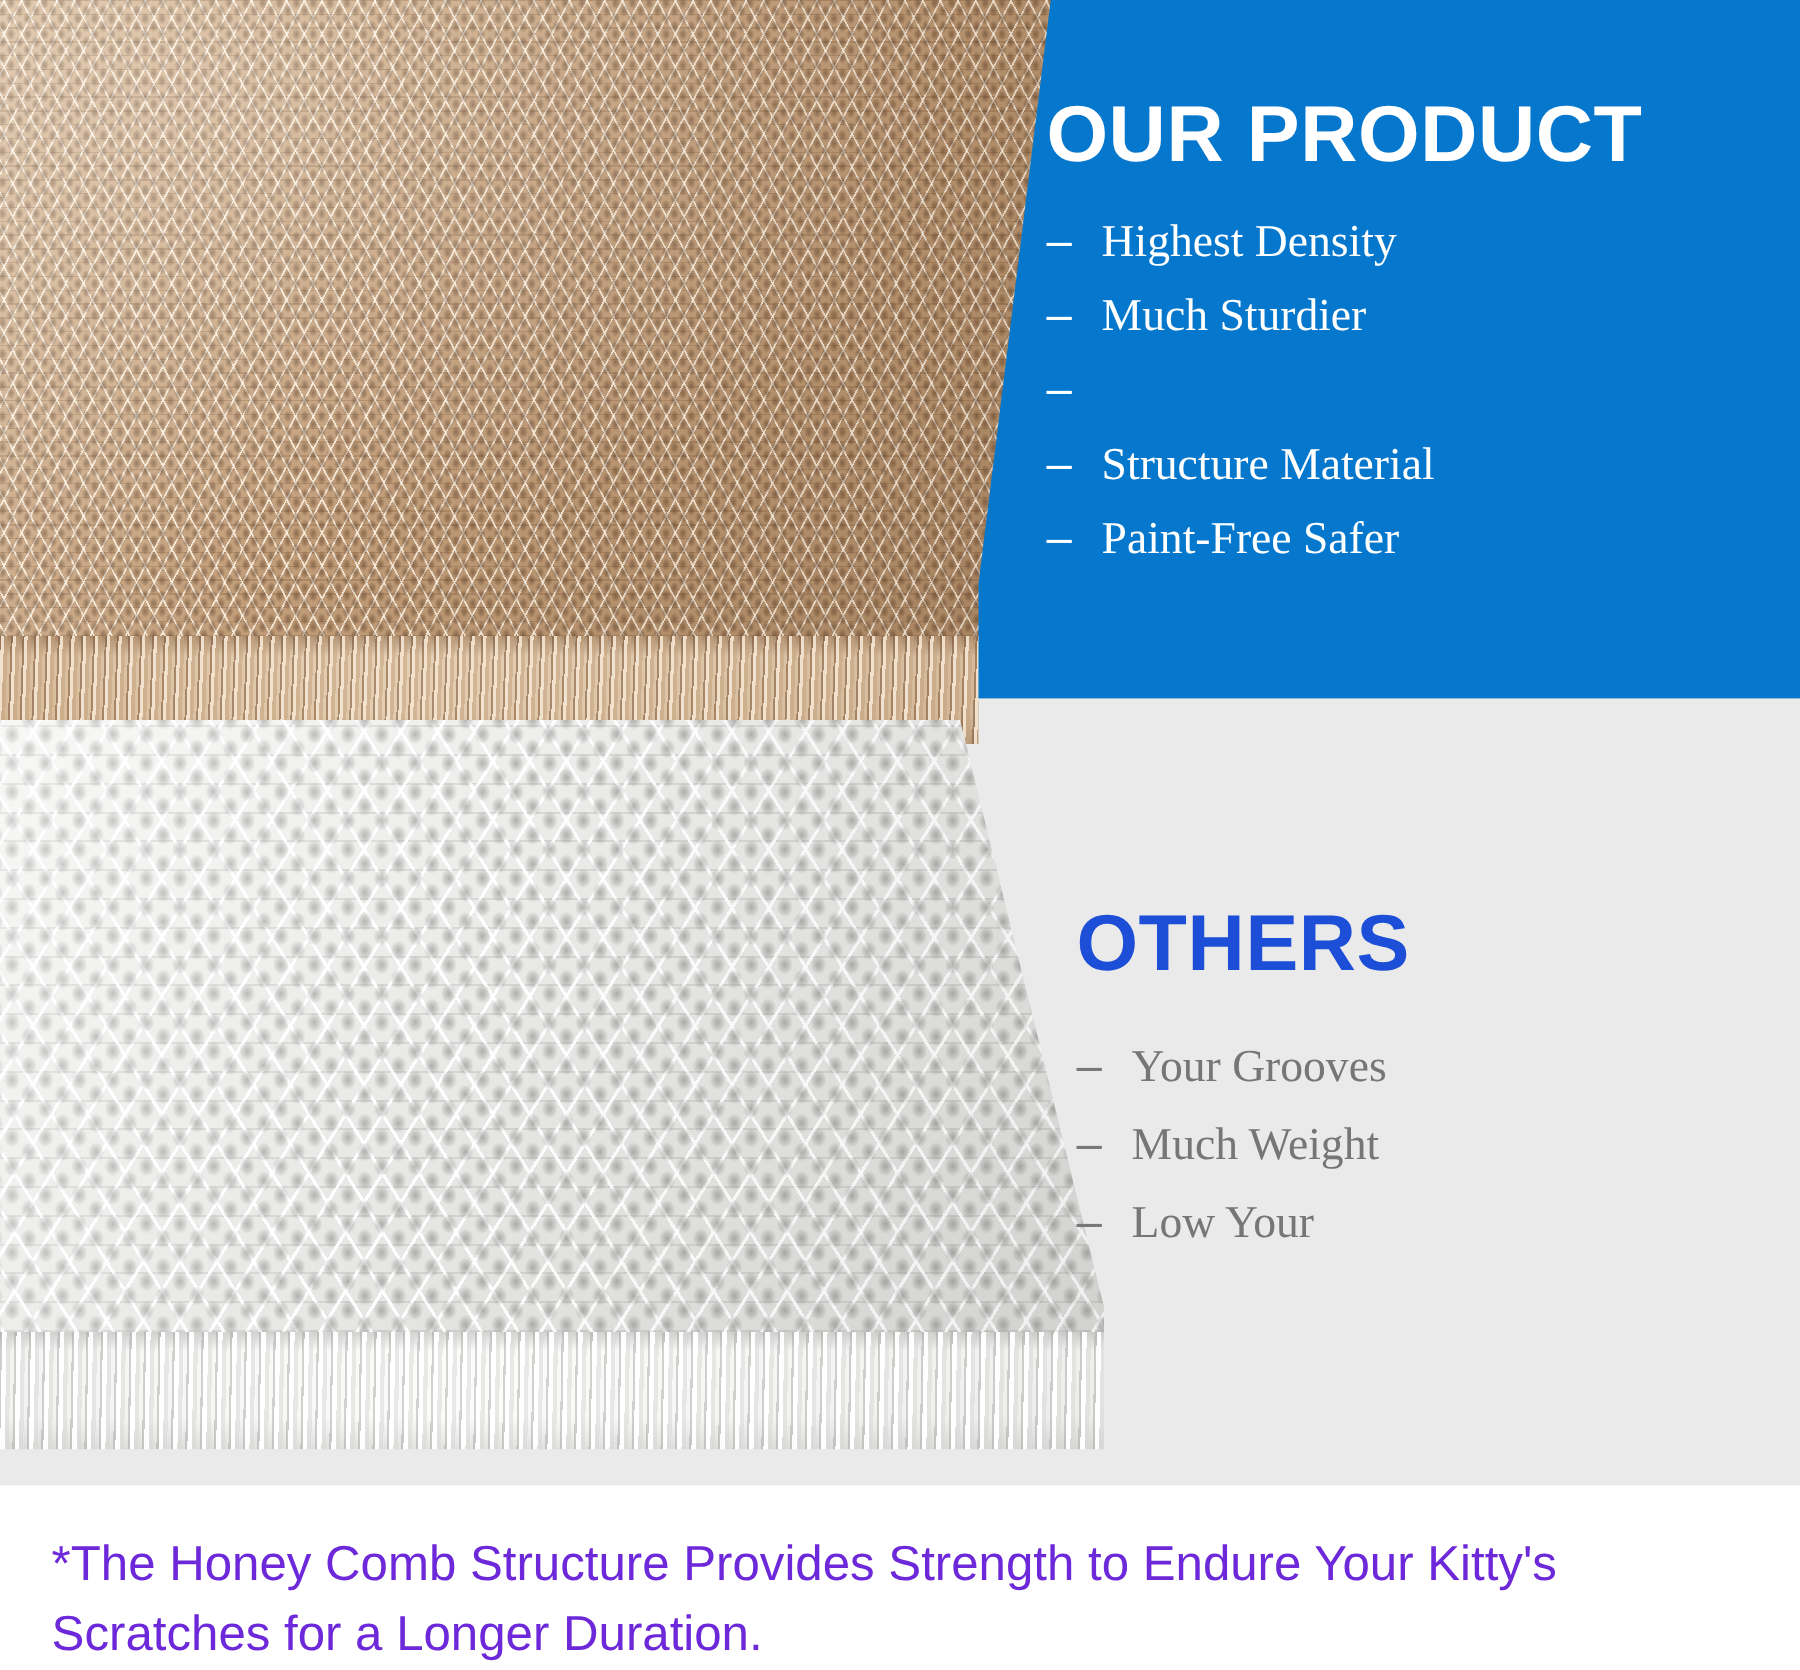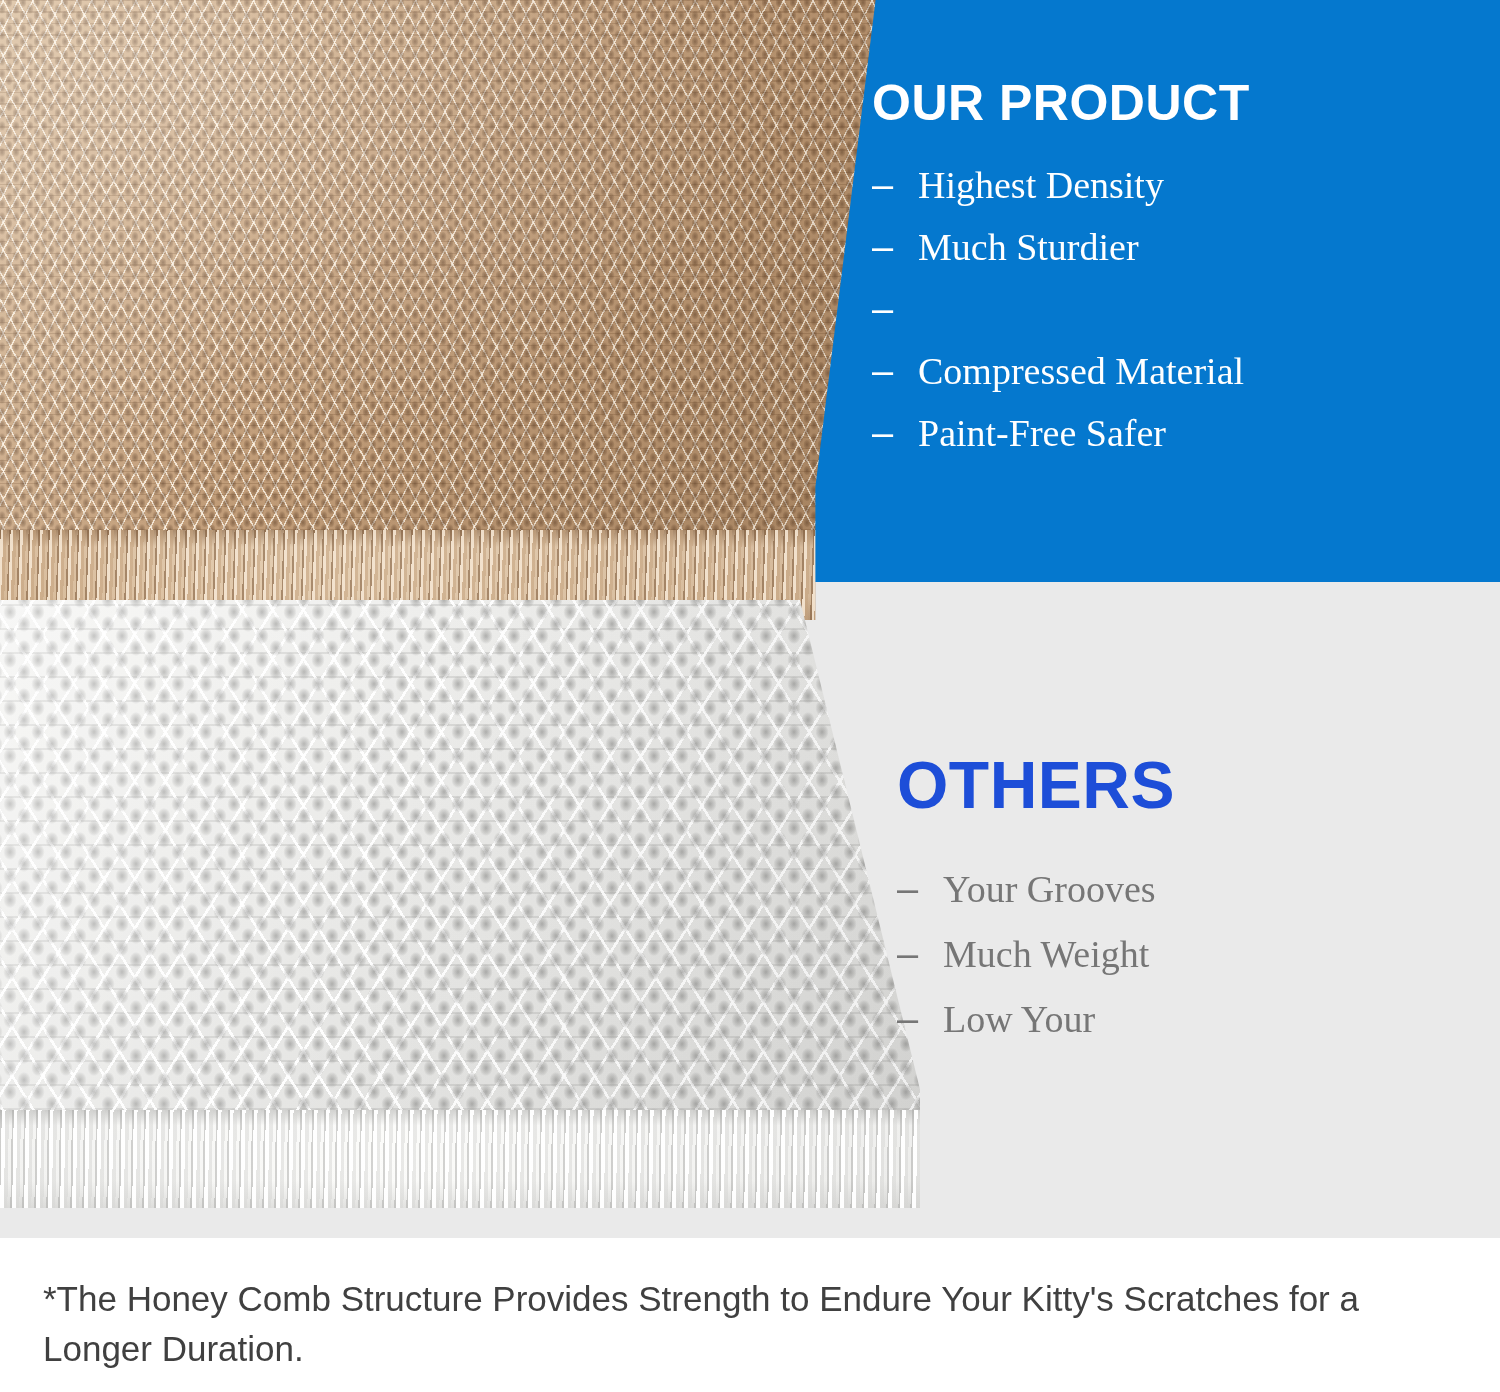--- a/index.html
+++ b/index.html
@@ -172,21 +172,21 @@
   }
 
   .heading {
     margin: 0;
     font-weight: bold;
     letter-spacing: 0.5px;
     line-height: 1.0;
     white-space: nowrap;
   }
   .heading-product {
-    font-size: 50px;
+    font-size: 66px;
     color: #ffffff;
   }
   .heading-others {
     font-size: 66px;
     color: #1d4ed8;
   }
 
   .bullet-list {
     list-style: none;
     margin: 0;
@@ -222,23 +222,23 @@
     width: 1500px;
     height: 154px;
     background: #ffffff;
   }
   .footnote-text {
     position: absolute;
     left: 43px;
     top: 36px;
     width: 1330px;
     margin: 0;
-    font-size: 35px;
+    font-size: 41px;
     line-height: 1.42;
-    color: #404040;
+    color: #6d28d9;
   }
 </style>
 </head>
 <body>
 
 <div id="infographic">
 
   <div class="comparison-area">
 
     <div class="blue-panel"></div>
@@ -263,21 +263,21 @@
         </li>
         <li class="bullet-item">
           <span class="bullet-dash">–</span>
           <span class="bullet-label">Much Sturdier</span>
         </li>
         <li class="bullet-item">
           <span class="bullet-dash">–</span>
         </li>
         <li class="bullet-item">
           <span class="bullet-dash">–</span>
-          <span class="bullet-label">Compressed Material</span>
+          <span class="bullet-label">Structure Material</span>
         </li>
         <li class="bullet-item">
           <span class="bullet-dash">–</span>
           <span class="bullet-label">Paint-Free Safer</span>
         </li>
       </ul>
     </div>
 
     <div class="panel-others">
       <h2 class="heading heading-others">OTHERS</h2>

